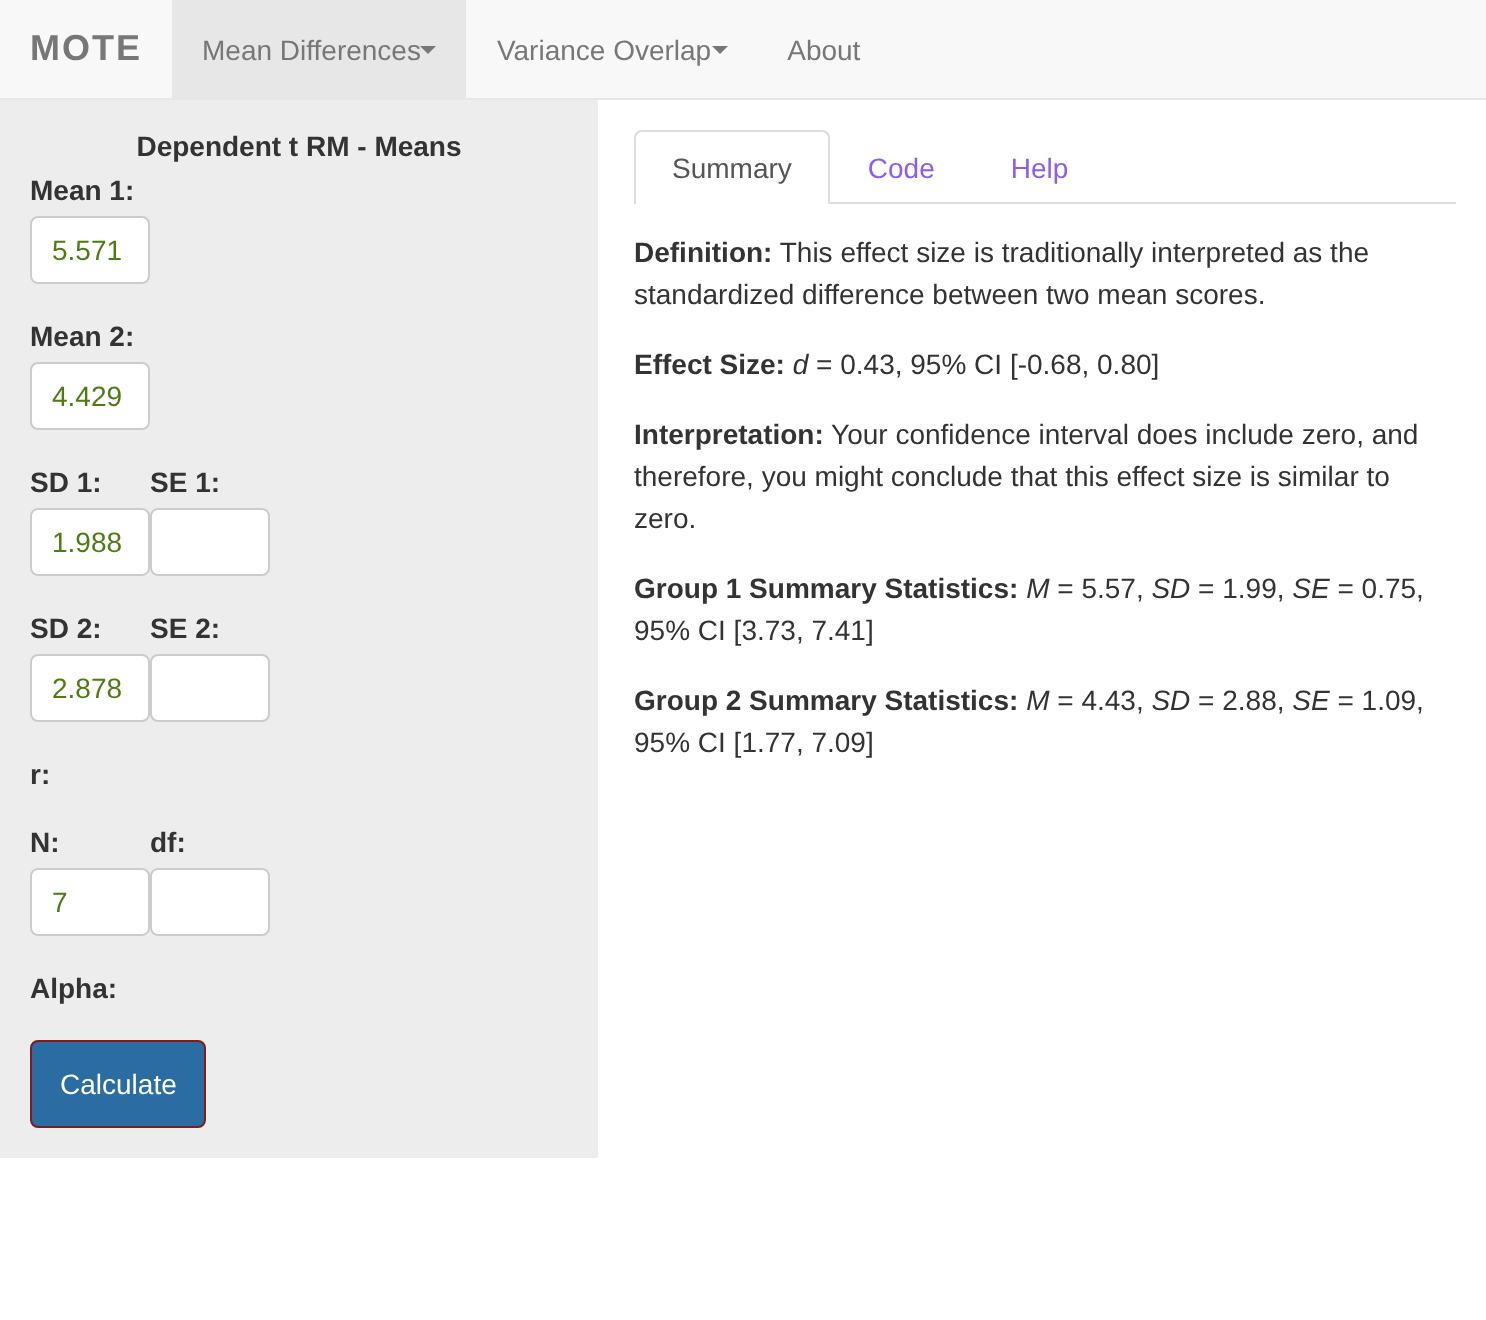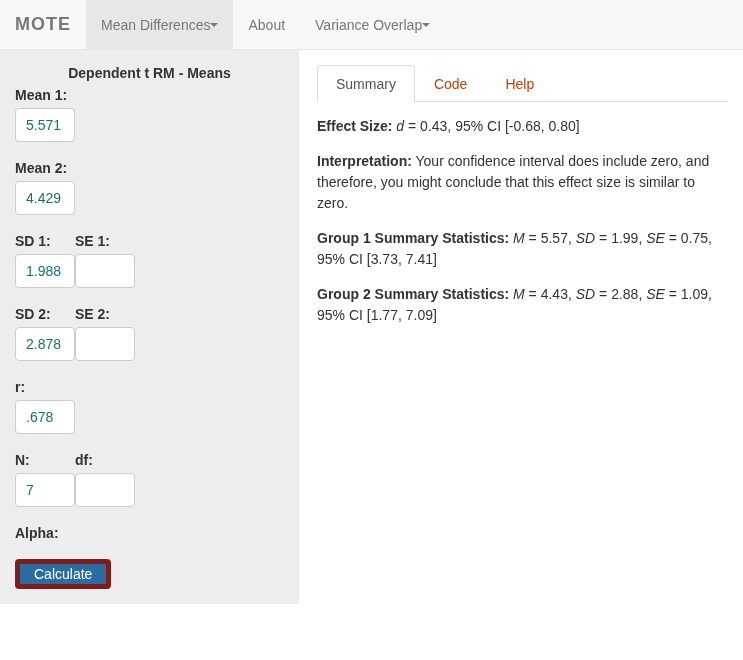--- a/index.html
+++ b/index.html
@@ -12,48 +12,48 @@
     .caret { display: inline-block; width: 0; height: 0; border-left: 4px solid transparent; border-right: 4px solid transparent; border-top: 4px solid #777; vertical-align: middle; }
     
     .container { display: flex; width: 743px; }
     .sidebar { width: 299px; background: #ededed; padding: 15px; }
     .sidebar-title { text-align: center; font-weight: bold; font-size: 14px; margin-bottom: 6px; }
     
     .form-group { margin-bottom: 18px; }
     .form-row { display: flex; margin-bottom: 18px; }
     .form-col { flex: 0 0 auto; }
     label { font-weight: bold; display: block; margin-bottom: 5px; font-size: 14px; }
-    .form-control { width: 60px; height: 34px; padding: 6px 10px; border: 1px solid #ccc; border-radius: 4px; font-size: 14px; background: #fff; color: #0f766e; }
+    .form-control { width: 60px; height: 34px; padding: 6px 10px; border: 1px solid #ccc; border-radius: 4px; font-size: 14px; background: #fff; color: #4d7c0f; }
     
-    .btn { display: inline-block; padding: 2px 14px; background: #2b6ca3; color: #fff; border: 5px solid #7f1d1d; border-radius: 4px; cursor: pointer; font-size: 14px; }
+    .btn { display: inline-block; padding: 13px 14px; background: #2b6ca3; color: #fff; border: 1px solid #7f1d1d; border-radius: 4px; cursor: pointer; font-size: 14px; }
     
     .main { flex: 1; padding: 15px 15px 15px 18px; }
     .tabs { display: flex; border-bottom: 1px solid #ddd; margin-bottom: 14px; }
-    .tab { padding: 10px 18px; color: #c2410c; cursor: pointer; border: 1px solid transparent; border-bottom: none; margin-bottom: -1px; border-radius: 4px 4px 0 0; }
+    .tab { padding: 10px 18px; color: #8b5cf6; cursor: pointer; border: 1px solid transparent; border-bottom: none; margin-bottom: -1px; border-radius: 4px 4px 0 0; }
     .tab.active { color: #555; background: #fff; border-color: #ddd #ddd #fff; }
     
     .content p { margin-bottom: 14px; line-height: 1.5; }
     .content b { font-weight: bold; }
     .content i { font-style: italic; }
   </style>
 </head>
 <body>
 
 <div class="navbar">
   <div class="navbar-brand">MOTE</div>
   <div class="navbar-item active">
     <span>Mean Differences</span>
     <span class="caret"></span>
   </div>
   <div class="navbar-item">
-    <span>About</span>
+    <span>Variance Overlap</span>
+    <span class="caret"></span>
   </div>
   <div class="navbar-item">
-    <span>Variance Overlap</span>
-    <span class="caret"></span>
+    <span>About</span>
   </div>
 </div>
 
 <div class="container">
   <div class="sidebar">
     <div class="sidebar-title">Dependent t RM - Means</div>
 
     <div class="form-group">
       <label>Mean 1:</label>
       <input class="form-control" value="5.571" style="">
@@ -81,21 +81,20 @@
         <input class="form-control" value="2.878" style="">
       </div>
       <div class="form-col">
         <label>SE 2:</label>
         <input class="form-control" value="" style="">
       </div>
     </div>
 
     <div class="form-group">
       <label>r:</label>
-      <input class="form-control" value=".678" style="">
     </div>
 
     <div class="form-row">
       <div class="form-col">
         <label>N:</label>
         <input class="form-control" value="7" style="">
       </div>
       <div class="form-col">
         <label>df:</label>
         <input class="form-control" value="" style="">
@@ -111,20 +110,23 @@
 
   <div class="main">
     <div class="tabs">
       <div class="tab active">Summary</div>
       <div class="tab">Code</div>
       <div class="tab">Help</div>
     </div>
 
     <div class="content">
       <p>
+        <b>Definition:</b><span> This effect size is traditionally interpreted as the standardized difference between two mean scores.</span>
+      </p>
+      <p>
         <b>Effect Size:</b><span> </span><i>d</i><span> = 0.43, 95% CI [-0.68, 0.80]</span>
       </p>
       <p>
         <b>Interpretation:</b><span> Your confidence interval does include zero, and therefore, you might conclude that this effect size is similar to zero.</span>
       </p>
       <p>
         <b>Group 1 Summary Statistics:</b><span> </span><i>M</i><span> = 5.57, </span><i>SD</i><span> = 1.99, </span><i>SE</i><span> = 0.75, 95% CI [3.73, 7.41]</span>
       </p>
       <p>
         <b>Group 2 Summary Statistics:</b><span> </span><i>M</i><span> = 4.43, </span><i>SD</i><span> = 2.88, </span><i>SE</i><span> = 1.09, 95% CI [1.77, 7.09]</span>

